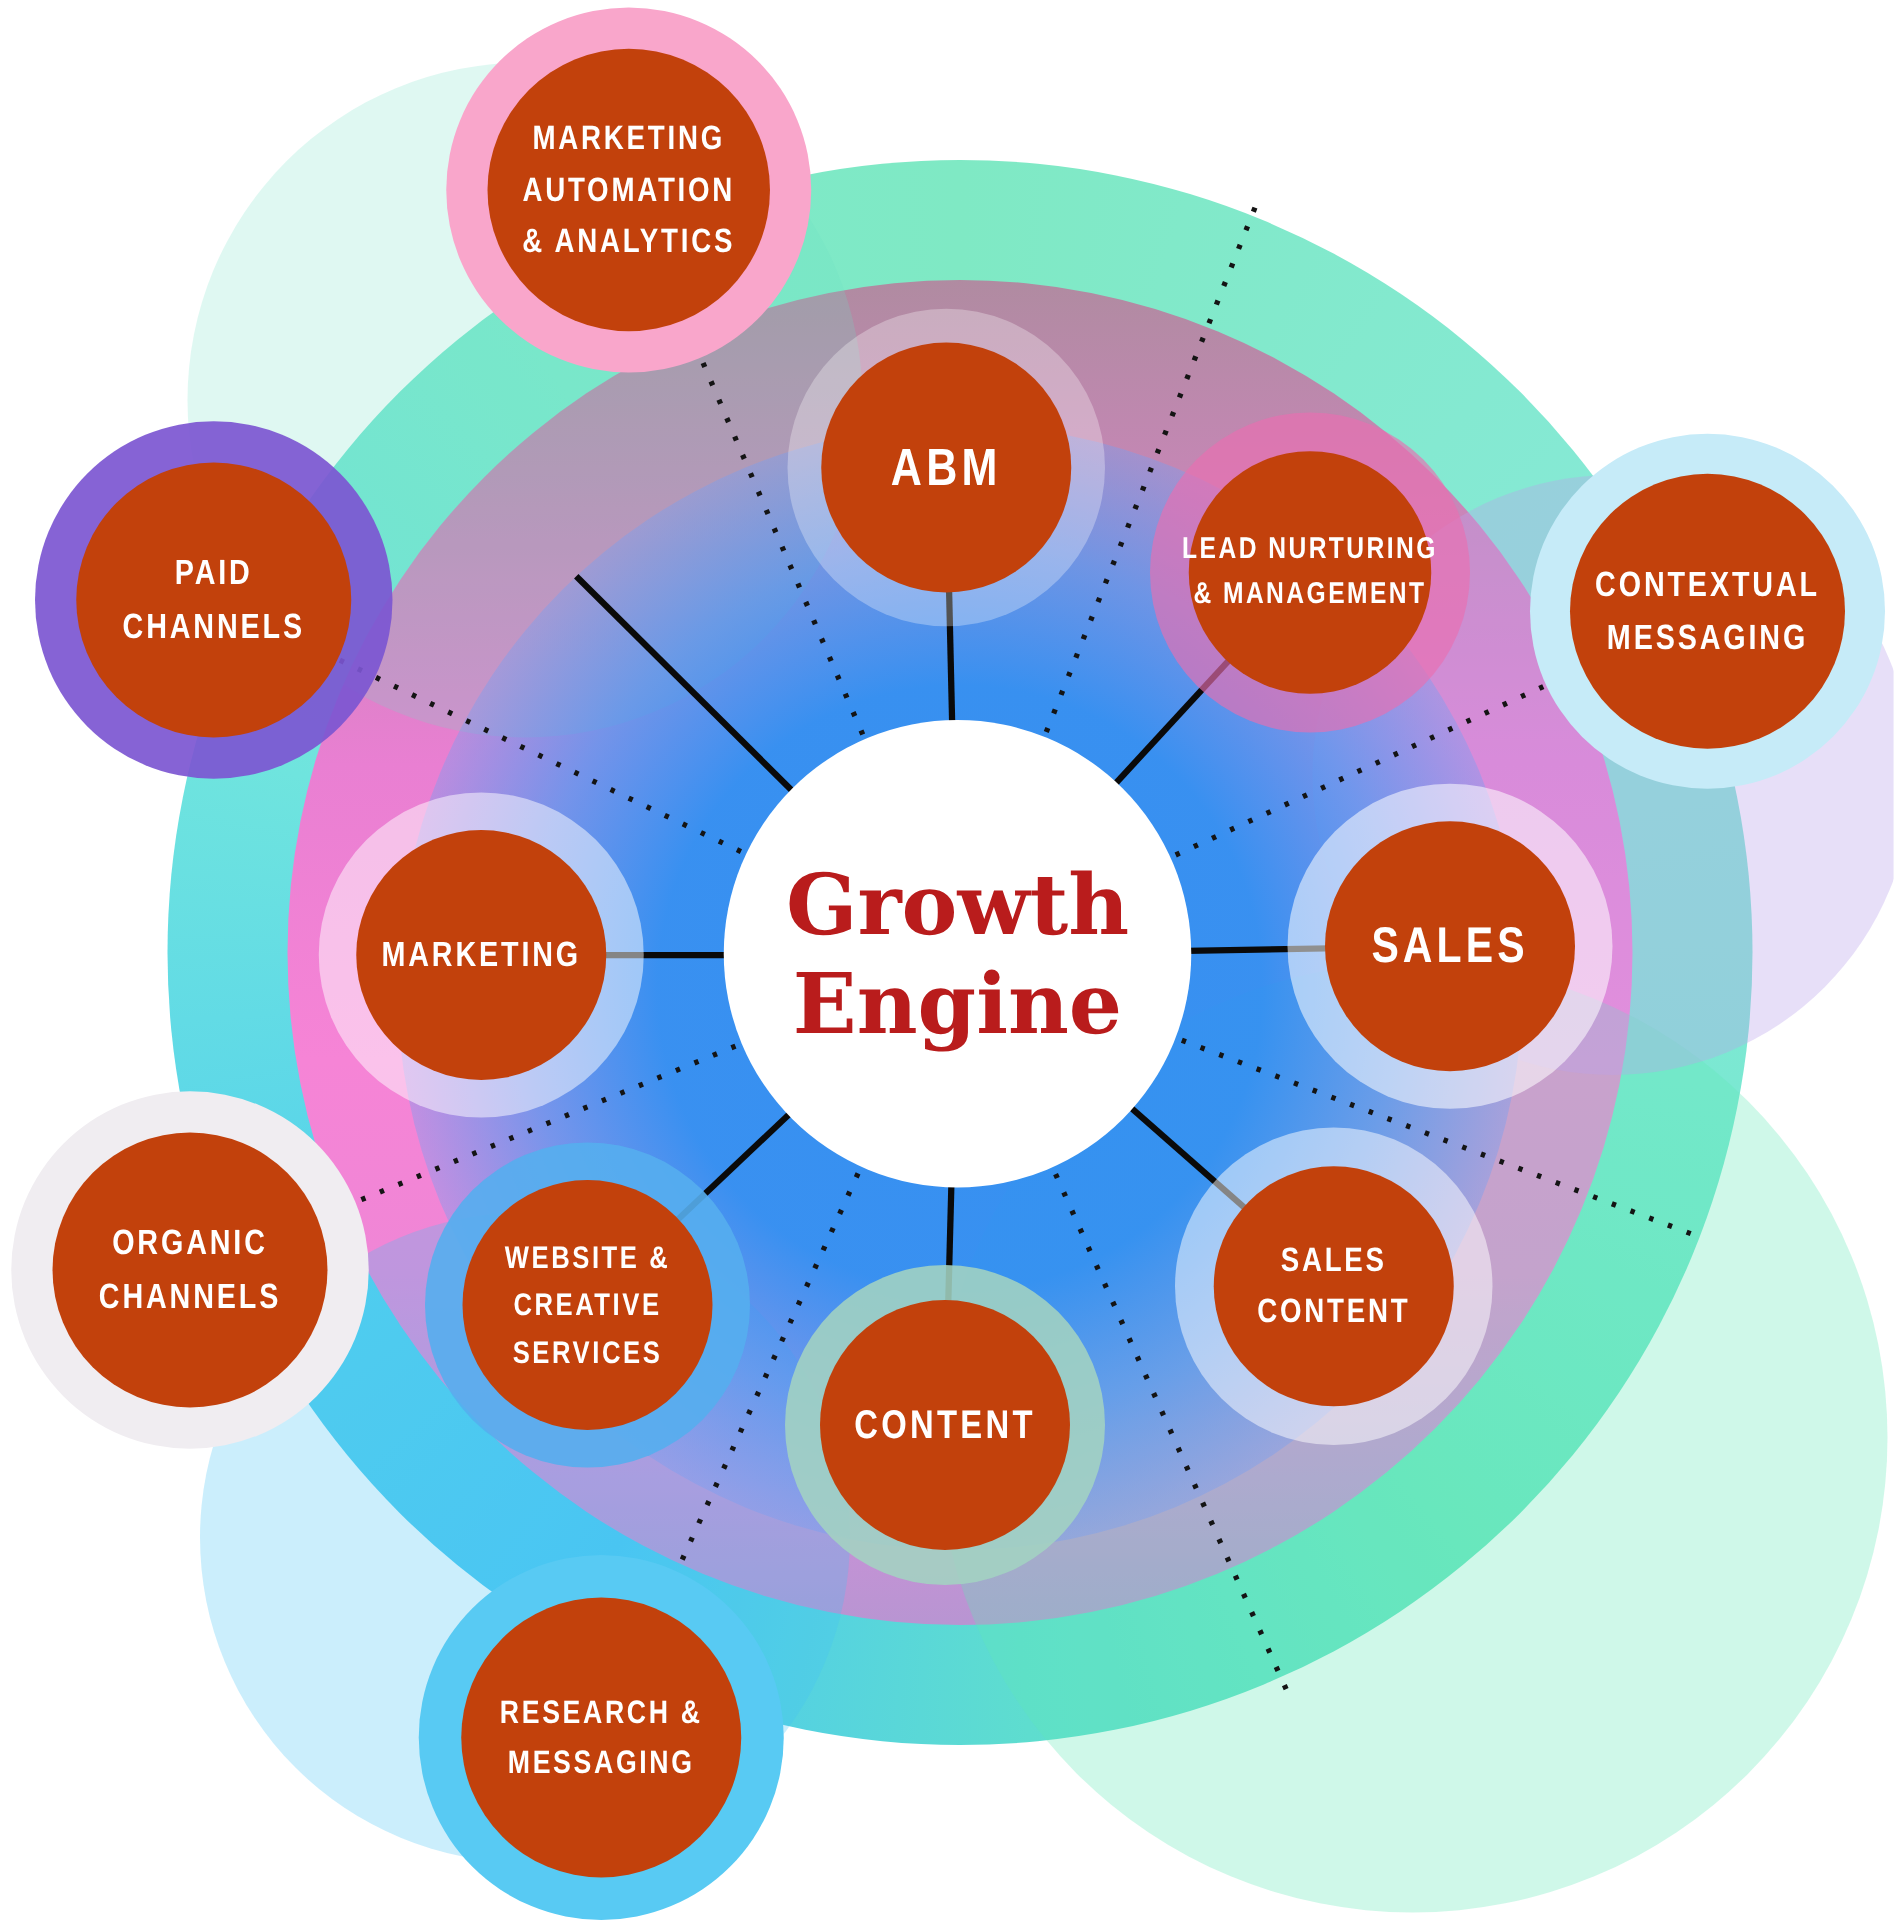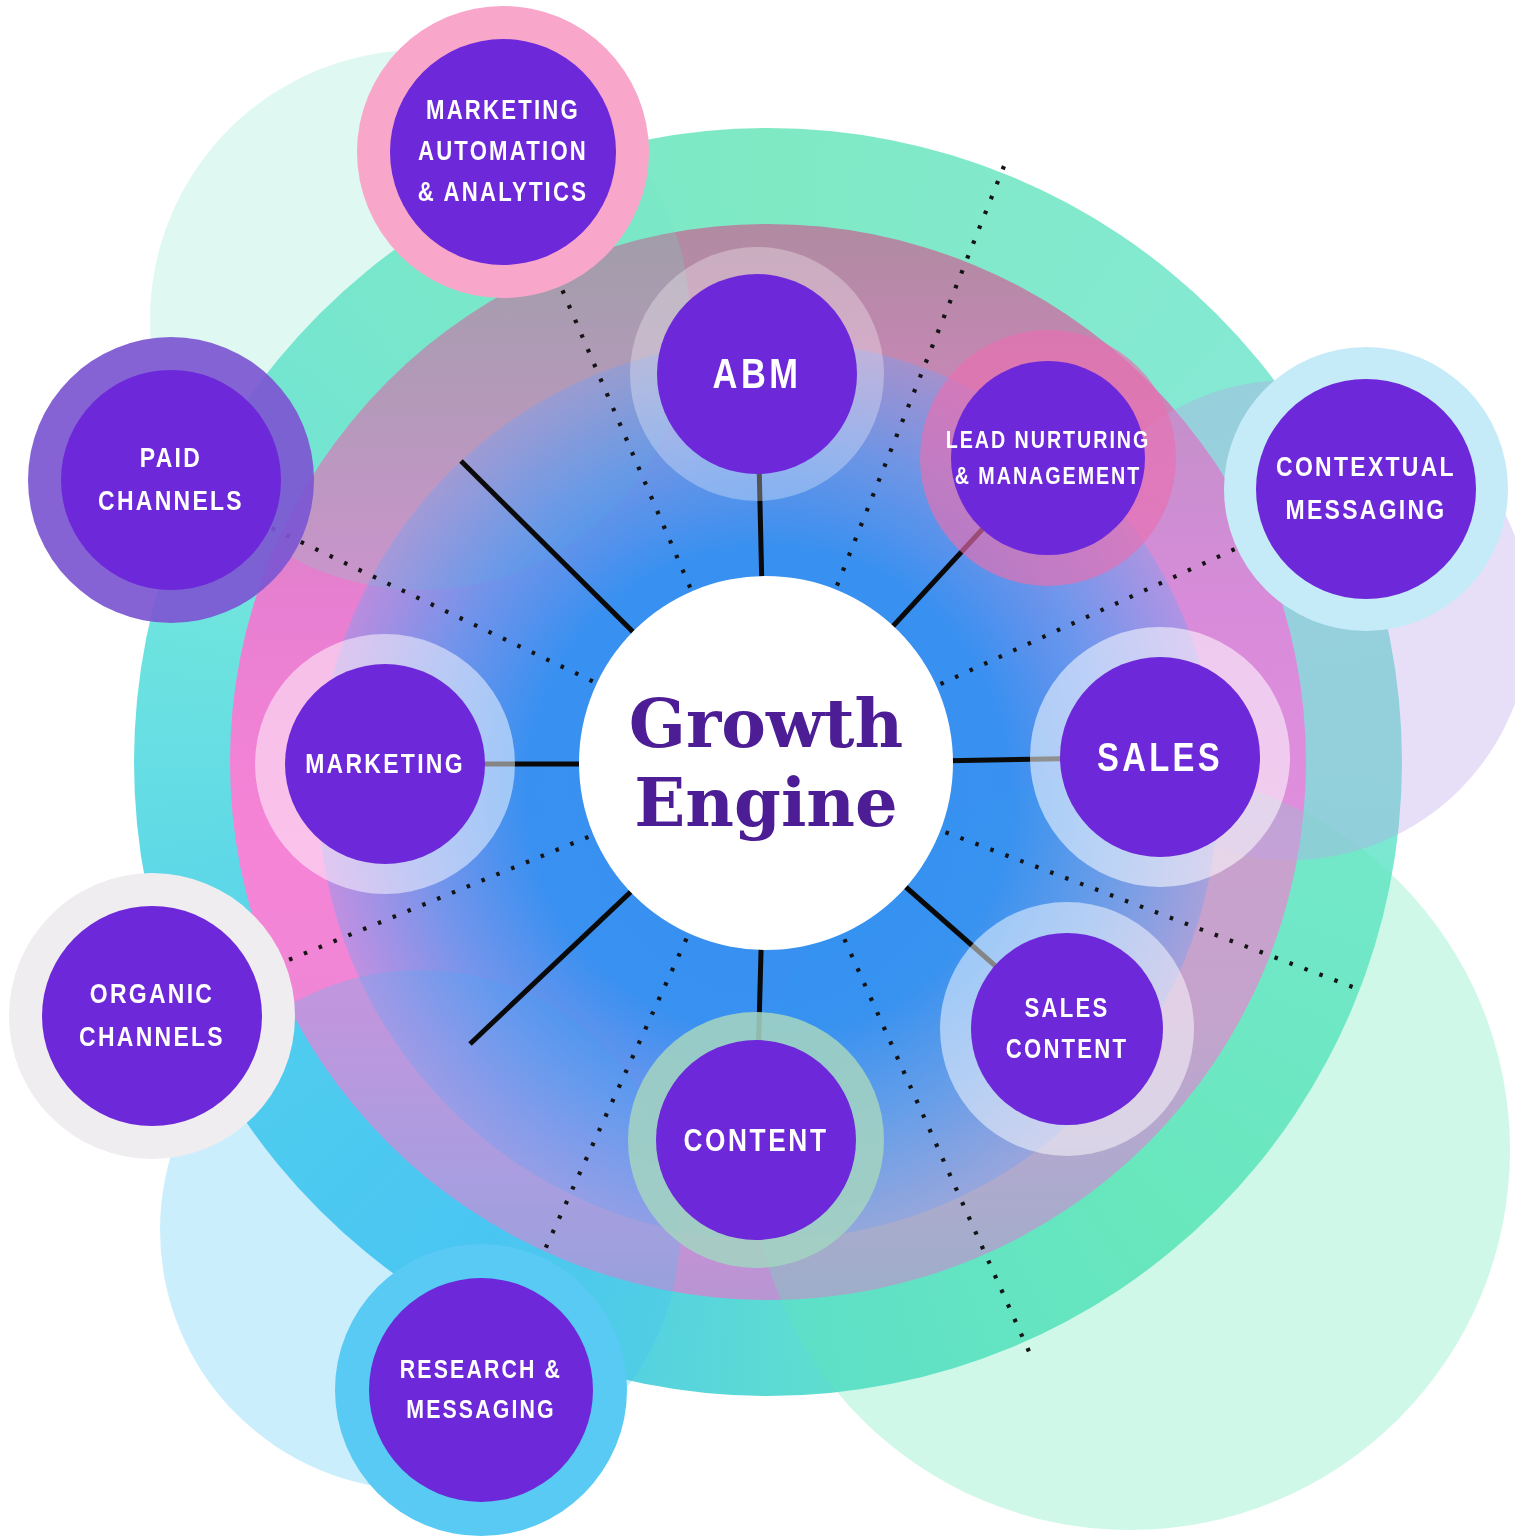--- a/index.html
+++ b/index.html
@@ -37,32 +37,32 @@
   }
   
   svg.wires{position:absolute;left:0;top:0;z-index:4;}
   
   .hub{
     position:absolute;left:579px;top:576px;width:374px;height:374px;border-radius:50%;
     background:#ffffff;z-index:5;display:flex;align-items:center;justify-content:center;
   }
   .hub-label{
     font-family:"DejaVu Serif","Liberation Serif",serif;font-weight:700;
-    font-size:67px;line-height:1.18;color:#4c1d95;text-align:center;white-space:pre-line;
+    font-size:67px;line-height:1.18;color:#b91c1c;text-align:center;white-space:pre-line;
   }
   
   .node{
     position:absolute;border-radius:50%;z-index:6;
     left:calc(var(--cx) - var(--h)/2);top:calc(var(--cy) - var(--h)/2);
     width:var(--h);height:var(--h);
     background:var(--ring);
     display:flex;align-items:center;justify-content:center;
   }
   .node-core{
-    width:var(--d);height:var(--d);border-radius:50%;background:#6d28d9;position:relative;
+    width:var(--d);height:var(--d);border-radius:50%;background:#c2410c;position:relative;
   }
   .node-label{
     position:absolute;left:50%;top:50%;width:150%;
     transform:translate(-50%,-50%) scaleX(0.82);
     color:#ffffff;font-weight:700;text-align:center;
     font-size:var(--fs);line-height:1.52;letter-spacing:0.10em;
     white-space:pre-line;
   }
 </style>
 </head>
@@ -131,20 +131,27 @@
 CONTENT</div>
     </div>
   </div>
 
   <div class="node" style="--cx: 756px; --cy: 1140px; --d: 200px; --h: 256px; --fs: 32px; --ring: rgba(163,211,194,0.88);">
     <div class="node-core">
       <div class="node-label">CONTENT</div>
     </div>
   </div>
 
+  <div class="node" style="--cx: 470px; --cy: 1044px; --d: 200px; --h: 260px; --fs: 25px; --ring: rgba(85,174,238,0.90);">
+    <div class="node-core">
+      <div class="node-label">WEBSITE &amp;
+CREATIVE
+SERVICES</div>
+    </div>
+  </div>
 
   <div class="node" style="--cx: 385px; --cy: 764px; --d: 200px; --h: 260px; --fs: 28px; --ring: rgba(255,255,255,0.50);">
     <div class="node-core">
       <div class="node-label">MARKETING</div>
     </div>
   </div>
 
 
   <div class="node" style="--cx: 503px; --cy: 152px; --d: 226px; --h: 292px; --fs: 27px; --ring: #f9a6cb;">
     <div class="node-core">

